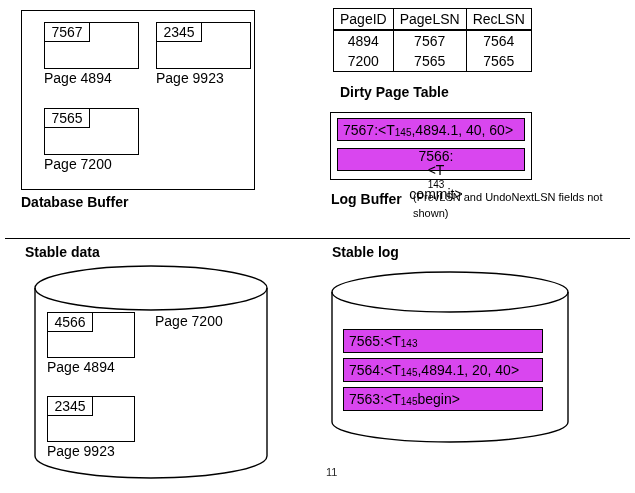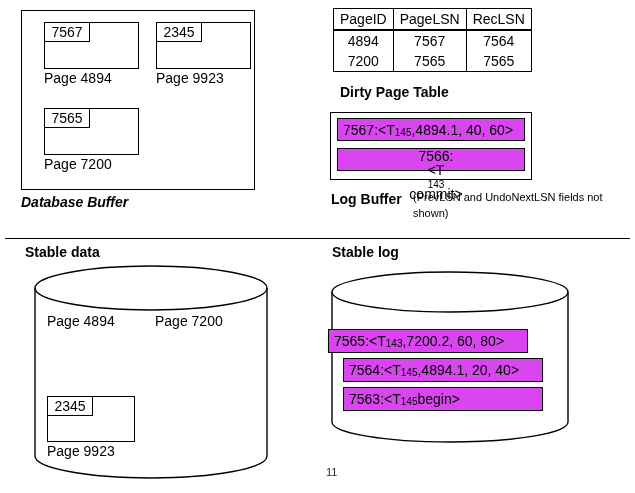--- a/index.html
+++ b/index.html
@@ -165,21 +165,21 @@
   <div class="page-caption">Page 9923</div>
 </div>
 
 <div class="page-unit" style="left:44px; top:108px;">
   <div class="page-box pb-buffer">
     <div class="page-lsn">7565</div>
   </div>
   <div class="page-caption">Page 7200</div>
 </div>
 
-<div class="section-label" style="left:21px; top:194px;font-style:italic;">Database Buffer</div>
+<div class="section-label" style="left:21px; top:194px;">Database Buffer</div>
 
 <table id="dirty-page-table">
   <thead>
     <tr>
       <th>PageID</th>
       <th>PageLSN</th>
       <th>RecLSN</th>
     </tr>
   </thead>
   <tbody>
@@ -225,20 +225,23 @@
 <div class="cylinder" style="left:33px; top:264px;">
   <svg width="236" height="216" viewBox="0 0 236 216">
     <path d="M2,24 L2,192" fill="none" stroke="#000" stroke-width="1.4"></path>
     <path d="M234,24 L234,192" fill="none" stroke="#000" stroke-width="1.4"></path>
     <path d="M2,192 A116,22 0 0 0 234,192" fill="none" stroke="#000" stroke-width="1.4"></path>
     <ellipse cx="118" cy="24" rx="116" ry="22" fill="none" stroke="#000" stroke-width="1.4"></ellipse>
   </svg>
 </div>
 
 <div class="page-unit" style="left:47px; top:312px;">
+  <div class="page-box pb-stable">
+    <div class="page-lsn">4566</div>
+  </div>
   <div class="page-caption">Page 4894</div>
 </div>
 
 <div class="page-unit" style="left:155px; top:312px;">
   <div class="page-caption">Page 7200</div>
 </div>
 
 <div class="page-unit" style="left:47px; top:396px;">
   <div class="page-box pb-stable">
     <div class="page-lsn">2345</div>
@@ -250,25 +253,24 @@
 
 <div class="cylinder" style="left:330px; top:270px;">
   <svg width="240" height="180" viewBox="0 0 240 180">
     <path d="M2,22 L2,152" fill="none" stroke="#000" stroke-width="1.4"></path>
     <path d="M238,22 L238,152" fill="none" stroke="#000" stroke-width="1.4"></path>
     <path d="M2,152 A118,20 0 0 0 238,152" fill="none" stroke="#000" stroke-width="1.4"></path>
     <ellipse cx="120" cy="22" rx="118" ry="20" fill="none" stroke="#000" stroke-width="1.4"></ellipse>
   </svg>
 </div>
 
-<div class="log-entry" style="left:328px; top:329px; width:200px; height:24px;">
+<div class="log-entry" style="left:343px; top:329px; width:200px; height:24px;">
   <span>7565:</span>
     <span> &lt;T</span>
     <sub>143</sub>
-    <span>,7200.2, 60, 80&gt;</span>
 </div>
 
 <div class="log-entry" style="left:343px; top:358px; width:200px; height:24px;">
   <span>7564:</span>
     <span> &lt;T</span>
     <sub>145</sub>
     <span>,4894.1, 20, 40&gt;</span>
 </div>
 
 <div class="log-entry" style="left:343px; top:387px; width:200px; height:24px;">

